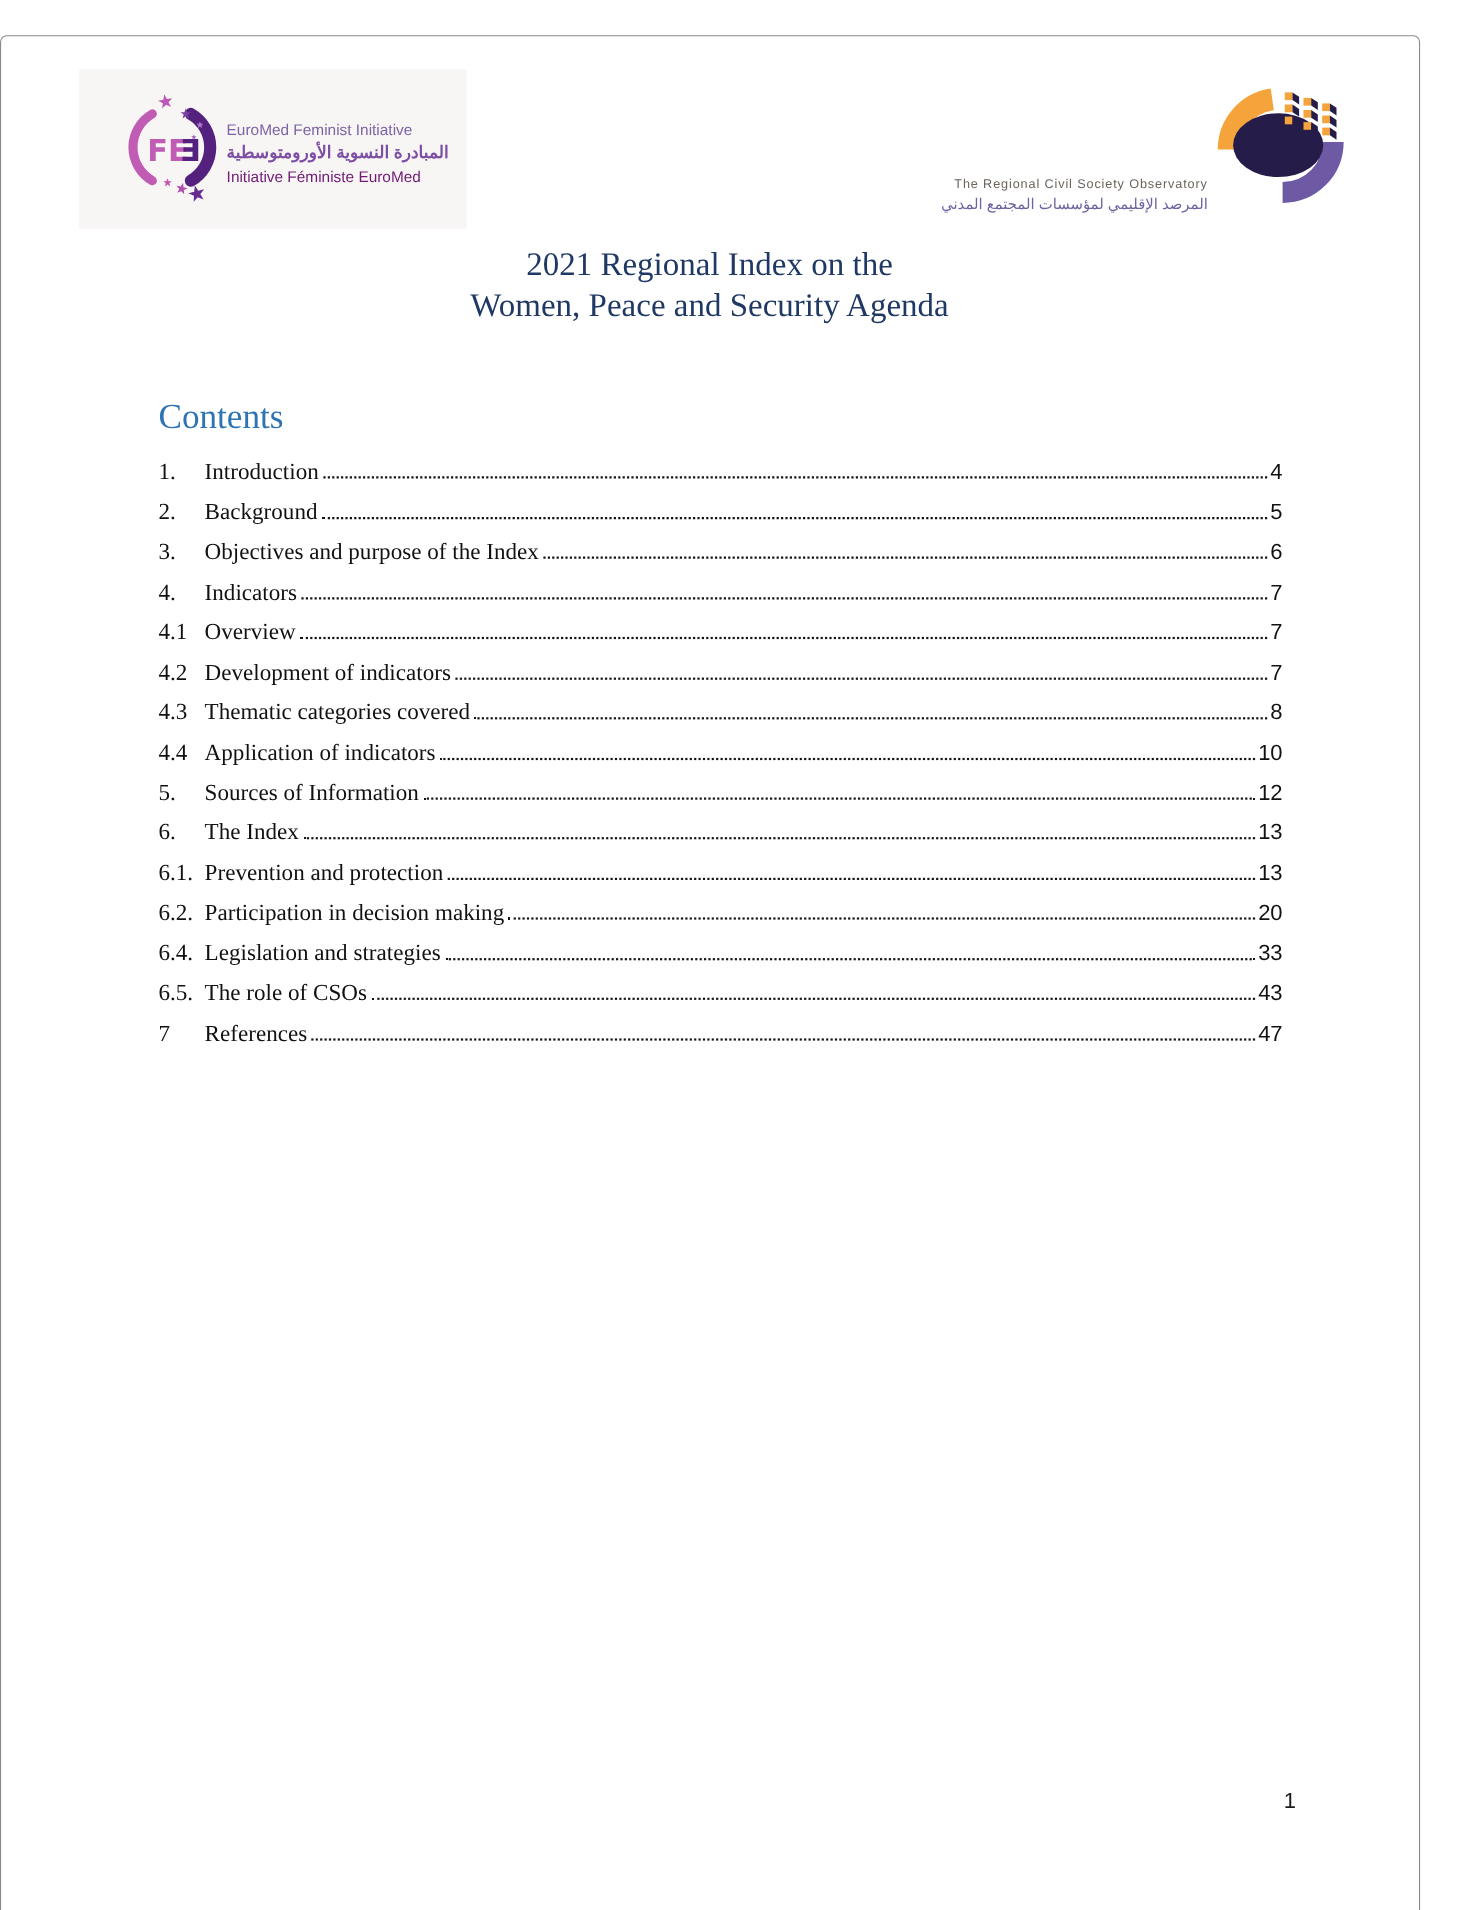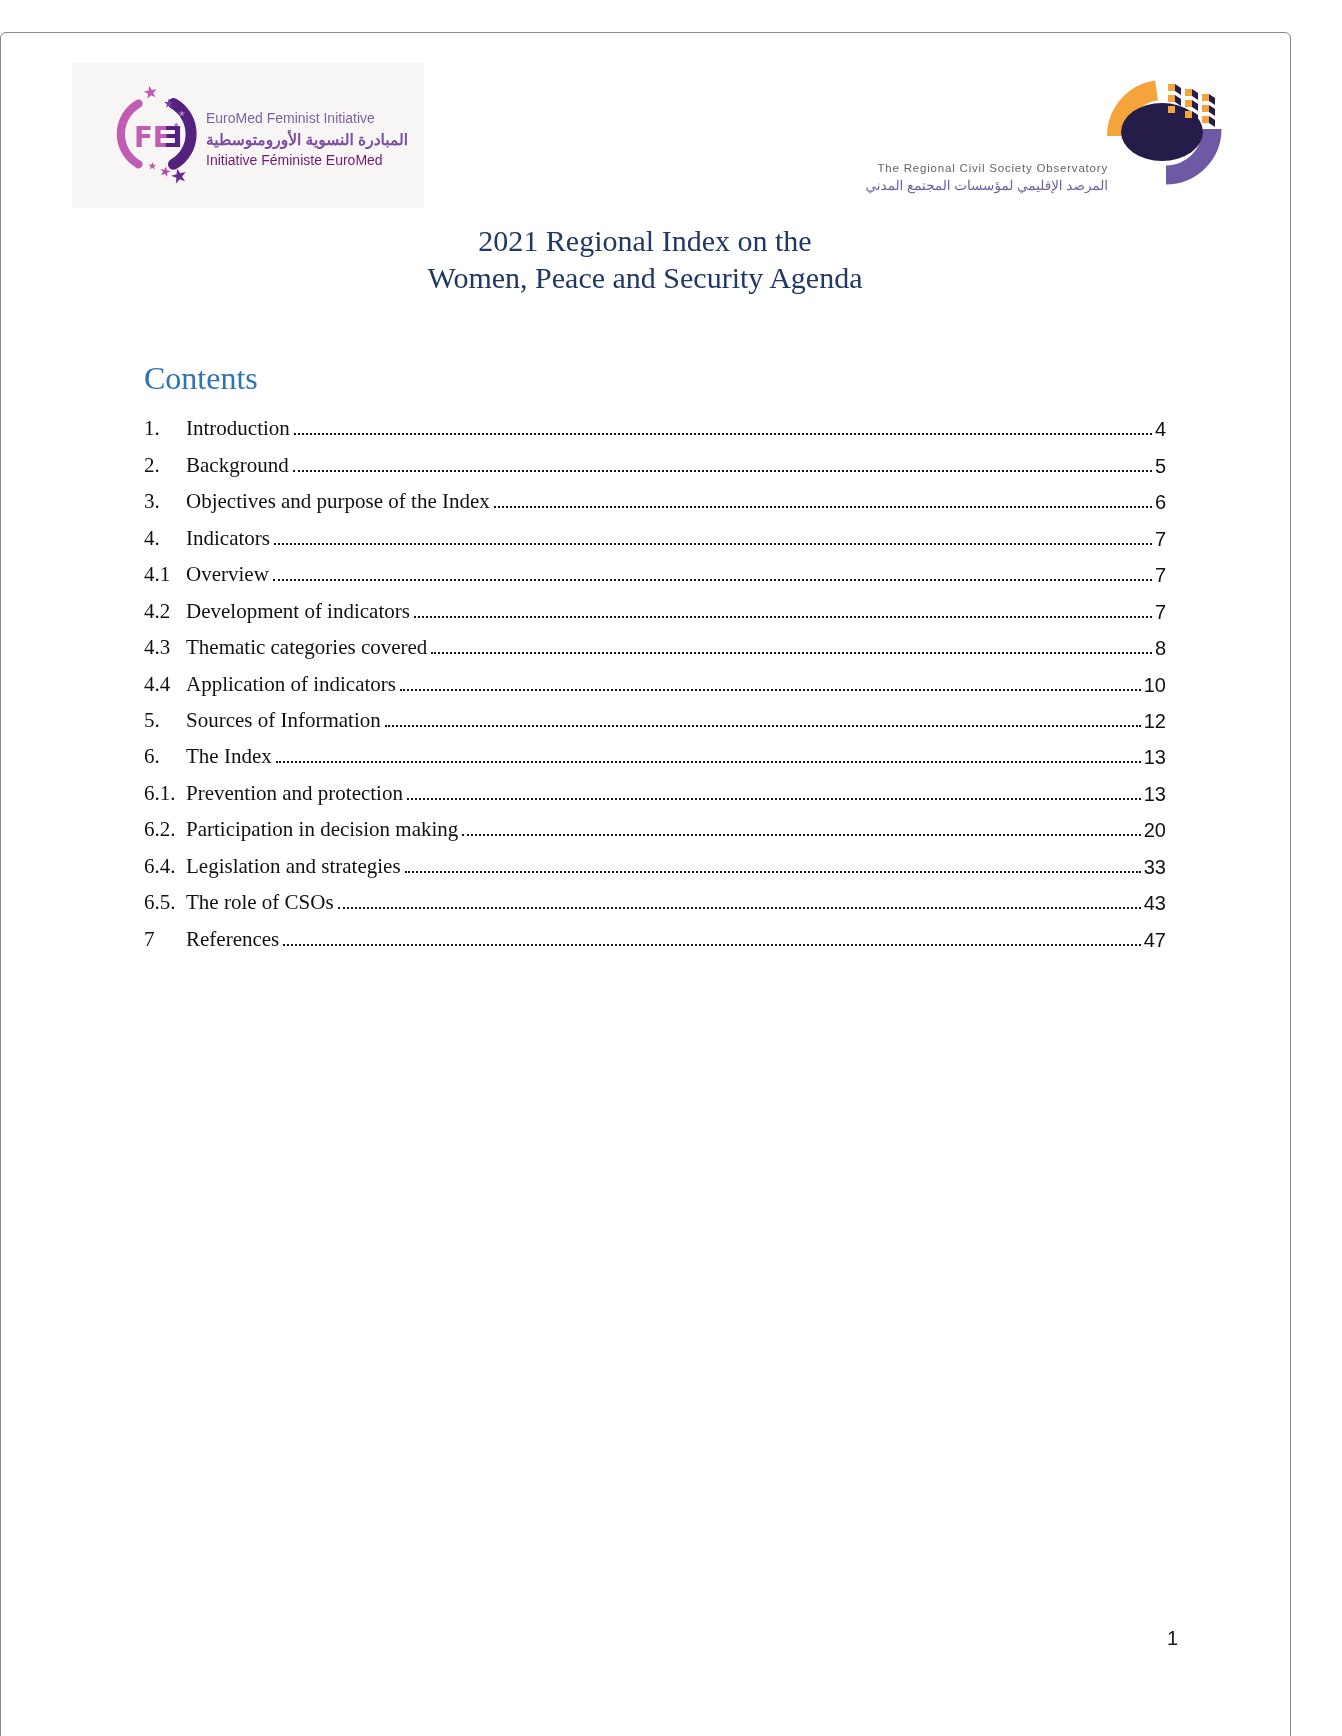--- a/index.html
+++ b/index.html
@@ -22,21 +22,21 @@
     background:#f8f6f5;
   }
   .fei-icon{position:absolute;left:38px;top:20px;width:92px;height:100px;overflow:visible;}
   .fei-text{position:absolute;left:134px;top:46px;line-height:19px;font-family:"Liberation Sans",sans-serif;}
   .fei-line1{font-size:14px;color:var(--c-fei-text,#7E63A5);}
   .fei-line2{font-size:15.5px;font-weight:bold;color:var(--c-fei-text-ar,#7C4EA4);margin:2px 0;}
   .fei-line3{font-size:14px;color:#701a75;}
 
   
   .obs-icon{position:absolute;left:1100px;top:48px;width:128px;height:102px;overflow:visible;}
-  .obs-text{position:absolute;right:182px;top:129px;text-align:right;font-family:"Liberation Sans",sans-serif;}
+  .obs-text{position:absolute;right:192px;top:129px;text-align:right;font-family:"Liberation Sans",sans-serif;}
   .obs-line1{font-size:11.5px;letter-spacing:.8px;color:var(--c-obs-text,#6A635C);}
   .obs-line2{font-size:13.5px;color:var(--c-obs-text-ar,#6F62A0);margin-top:3px;}
 
   
   .doc-title{
     position:absolute;left:0;top:189px;width:1288px;
     text-align:center;
     font-size:30px;line-height:37px;
     color:var(--c-title-text,#1F3864);
   }

